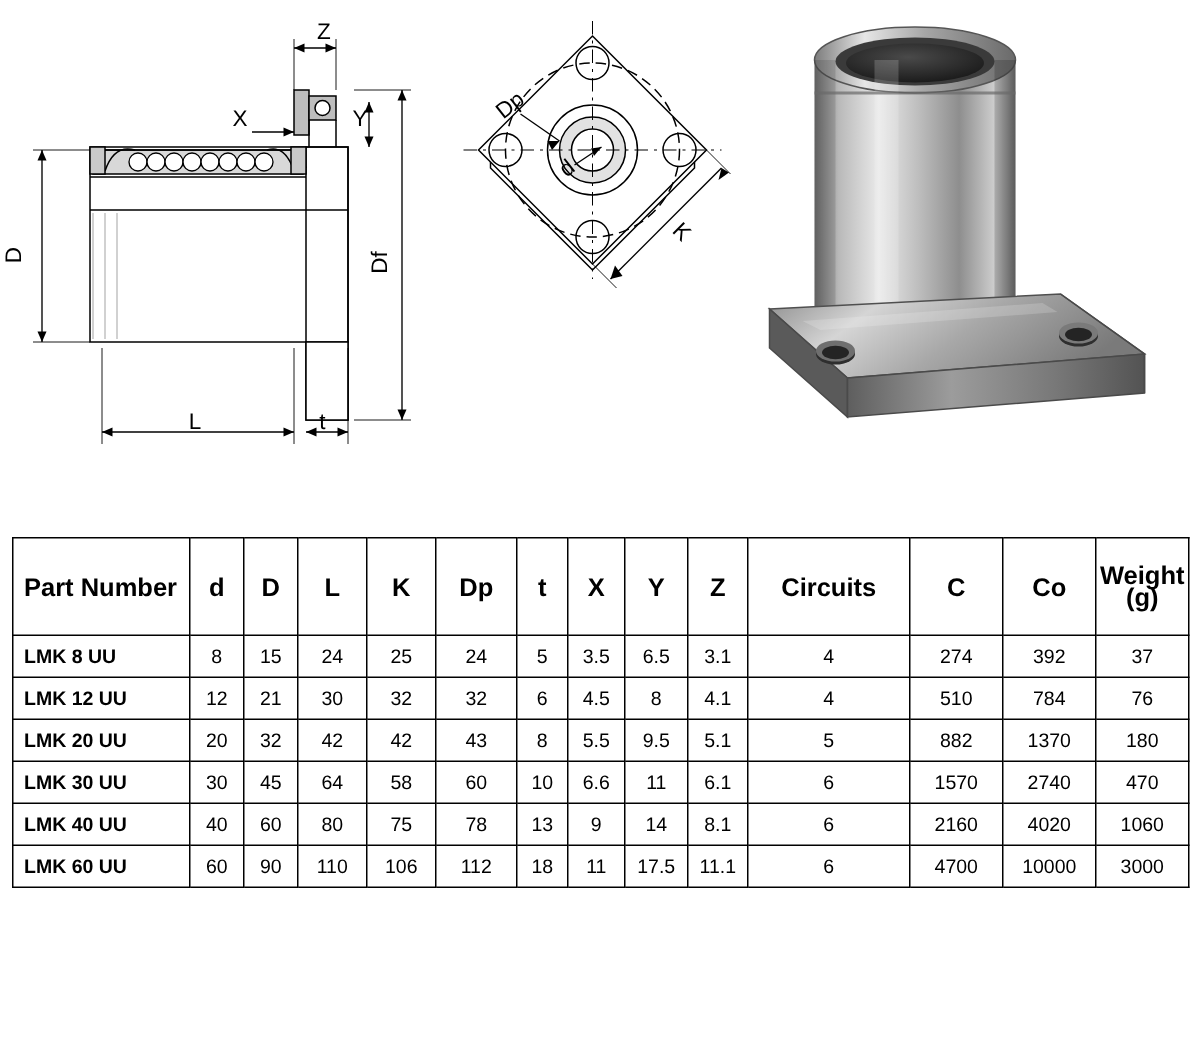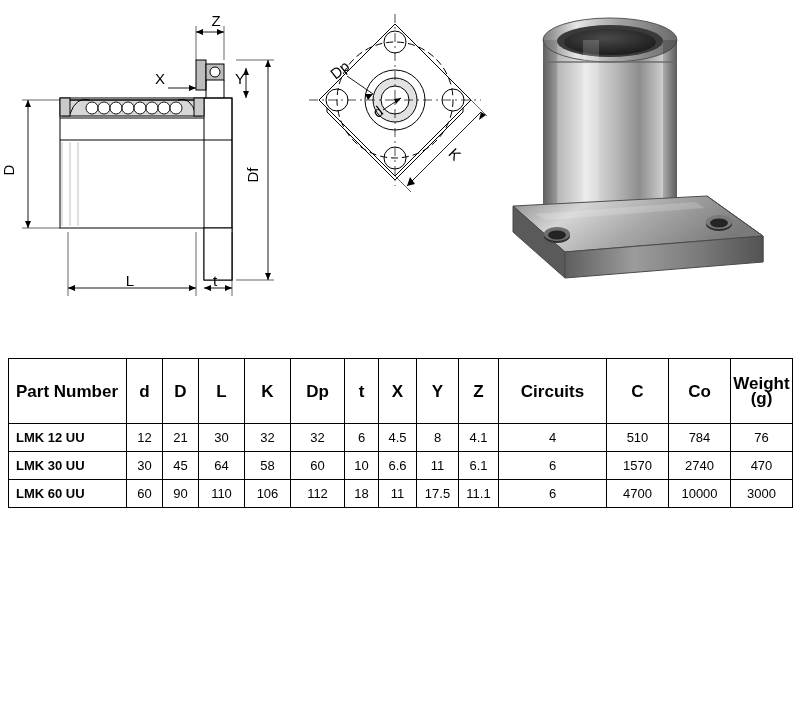--- a/index.html
+++ b/index.html
@@ -324,52 +324,100 @@
           <th>C</th>
           <th>Co</th>
           <th>
             <span>Weight</span>
             <span class="wunit">(g)</span>
           </th>
         </tr>
       </thead>
       <tbody>
           <tr>
+            <td class="partcol">LMK 8 UU</td>
+            <td>8</td>
+            <td>15</td>
+            <td>24</td>
+            <td>25</td>
+            <td>24</td>
+            <td>5</td>
+            <td>3.5</td>
+            <td>6.5</td>
+            <td>3.1</td>
+            <td>4</td>
+            <td>274</td>
+            <td>392</td>
+            <td>37</td>
+          </tr>
+          <tr>
             <td class="partcol">LMK 12 UU</td>
             <td>12</td>
             <td>21</td>
             <td>30</td>
             <td>32</td>
             <td>32</td>
             <td>6</td>
             <td>4.5</td>
             <td>8</td>
             <td>4.1</td>
             <td>4</td>
             <td>510</td>
             <td>784</td>
             <td>76</td>
           </tr>
           <tr>
+            <td class="partcol">LMK 20 UU</td>
+            <td>20</td>
+            <td>32</td>
+            <td>42</td>
+            <td>42</td>
+            <td>43</td>
+            <td>8</td>
+            <td>5.5</td>
+            <td>9.5</td>
+            <td>5.1</td>
+            <td>5</td>
+            <td>882</td>
+            <td>1370</td>
+            <td>180</td>
+          </tr>
+          <tr>
             <td class="partcol">LMK 30 UU</td>
             <td>30</td>
             <td>45</td>
             <td>64</td>
             <td>58</td>
             <td>60</td>
             <td>10</td>
             <td>6.6</td>
             <td>11</td>
             <td>6.1</td>
             <td>6</td>
             <td>1570</td>
             <td>2740</td>
             <td>470</td>
           </tr>
           <tr>
+            <td class="partcol">LMK 40 UU</td>
+            <td>40</td>
+            <td>60</td>
+            <td>80</td>
+            <td>75</td>
+            <td>78</td>
+            <td>13</td>
+            <td>9</td>
+            <td>14</td>
+            <td>8.1</td>
+            <td>6</td>
+            <td>2160</td>
+            <td>4020</td>
+            <td>1060</td>
+          </tr>
+          <tr>
             <td class="partcol">LMK 60 UU</td>
             <td>60</td>
             <td>90</td>
             <td>110</td>
             <td>106</td>
             <td>112</td>
             <td>18</td>
             <td>11</td>
             <td>17.5</td>
             <td>11.1</td>

